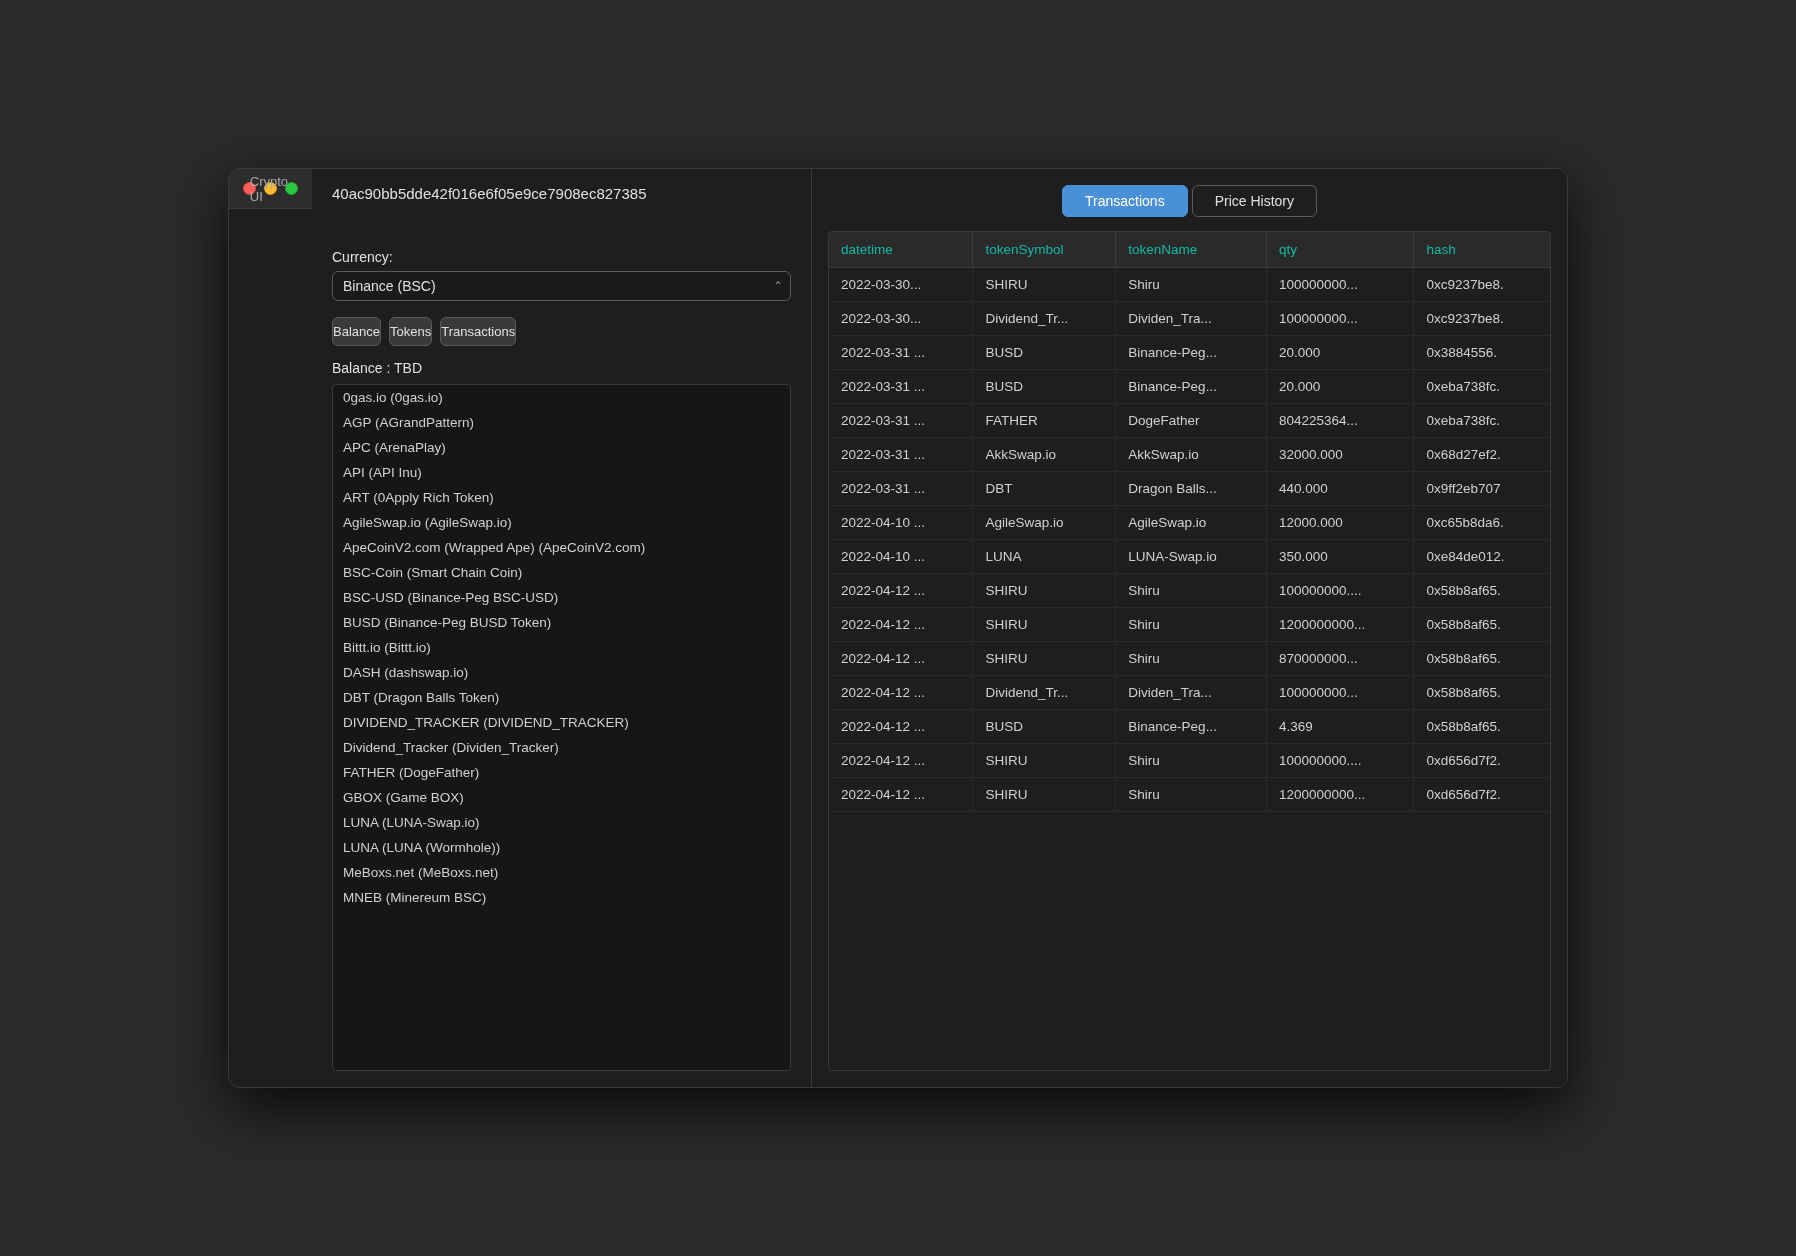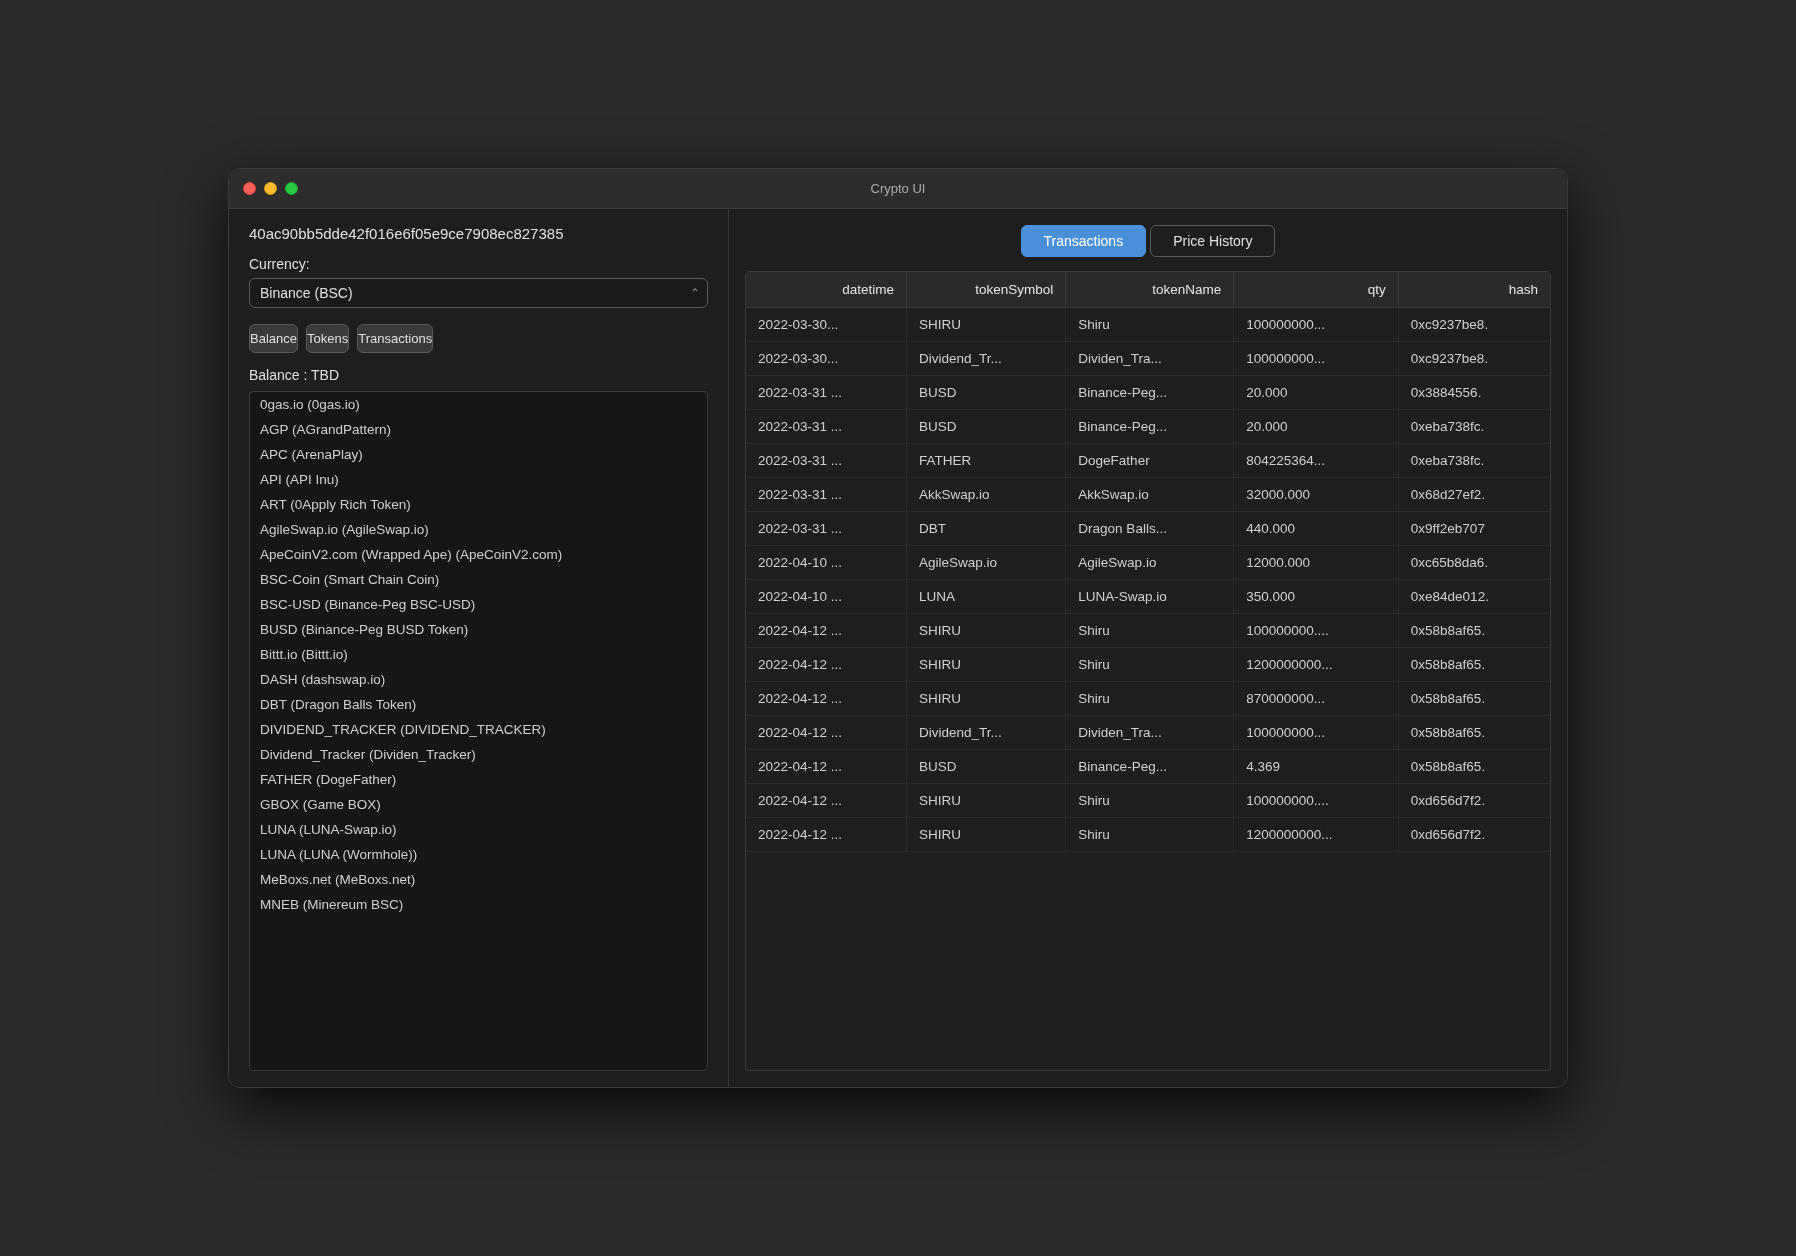--- a/index.html
+++ b/index.html
@@ -15,21 +15,21 @@
       overflow: hidden;
     }
 
     .window {
       width: 1340px;
       height: 920px;
       background: #1e1e1e;
       border-radius: 12px;
       box-shadow: 0 20px 60px rgba(0,0,0,0.8);
       display: flex;
-      flex-direction: column;
+      flex-direction: row;
       overflow: hidden;
       border: 1px solid #3a3a3a;
     }
 
     .titlebar {
       height: 40px;
       background: #2d2d2d;
       display: flex;
       align-items: center;
       padding: 0 14px;
@@ -88,20 +88,21 @@
       font-size: 15px;
       font-weight: 400;
       margin-bottom: 14px;
       word-break: break-all;
     }
 
     .currency-label {
       color: #e0e0e0;
       font-size: 14px;
       margin-bottom: 6px;
+      margin-top: 33px;
     }
 
     .currency-select-wrapper {
       position: relative;
       margin-bottom: 16px;
     }
 
     .currency-select {
       width: 100%;
       background: #1a1a1a;
@@ -235,24 +236,24 @@
     }
 
     thead tr {
       background: #2a2a2a;
       position: sticky;
       top: 0;
       z-index: 1;
     }
 
     thead th {
-      color: #e5e5e5;
+      color: #14b8a6;
       font-weight: 500;
       padding: 10px 12px;
-      text-align: right;
+      text-align: left;
       border-bottom: 1px solid #3a3a3a;
       border-right: 1px solid #3a3a3a;
       white-space: nowrap;
     }
 
     thead th:last-child {
       border-right: none;
     }
 
     tbody tr {

